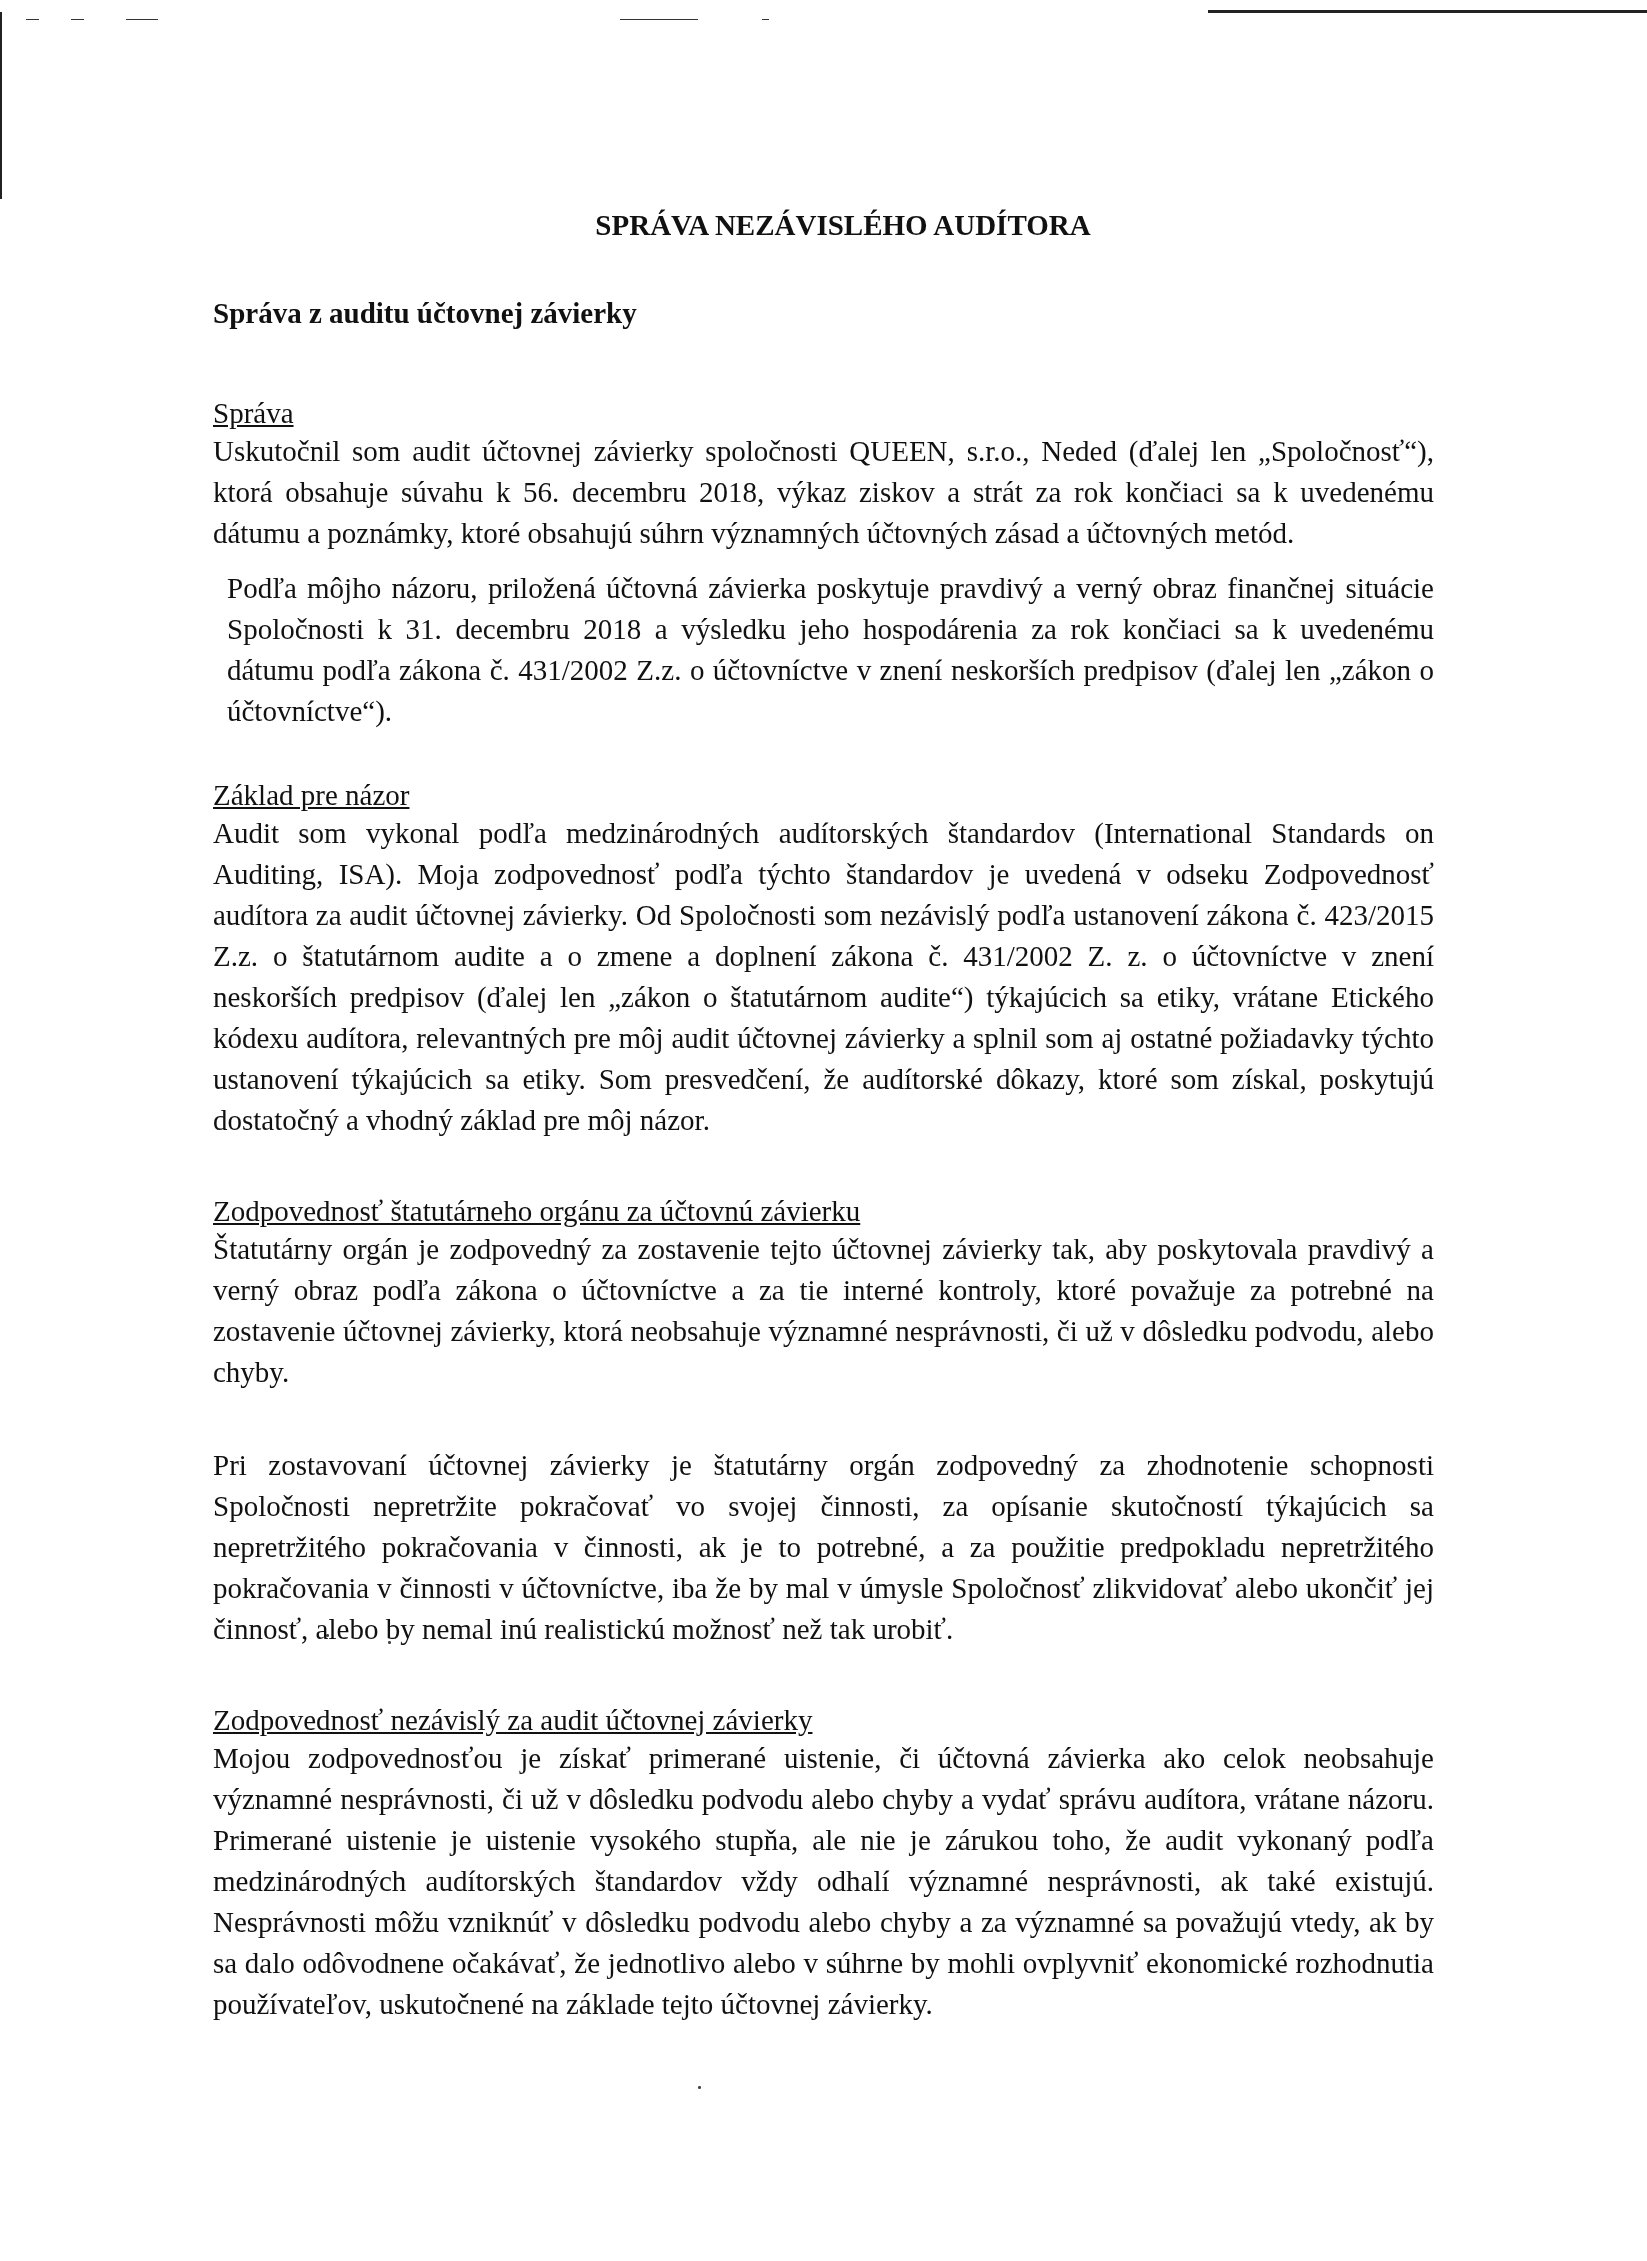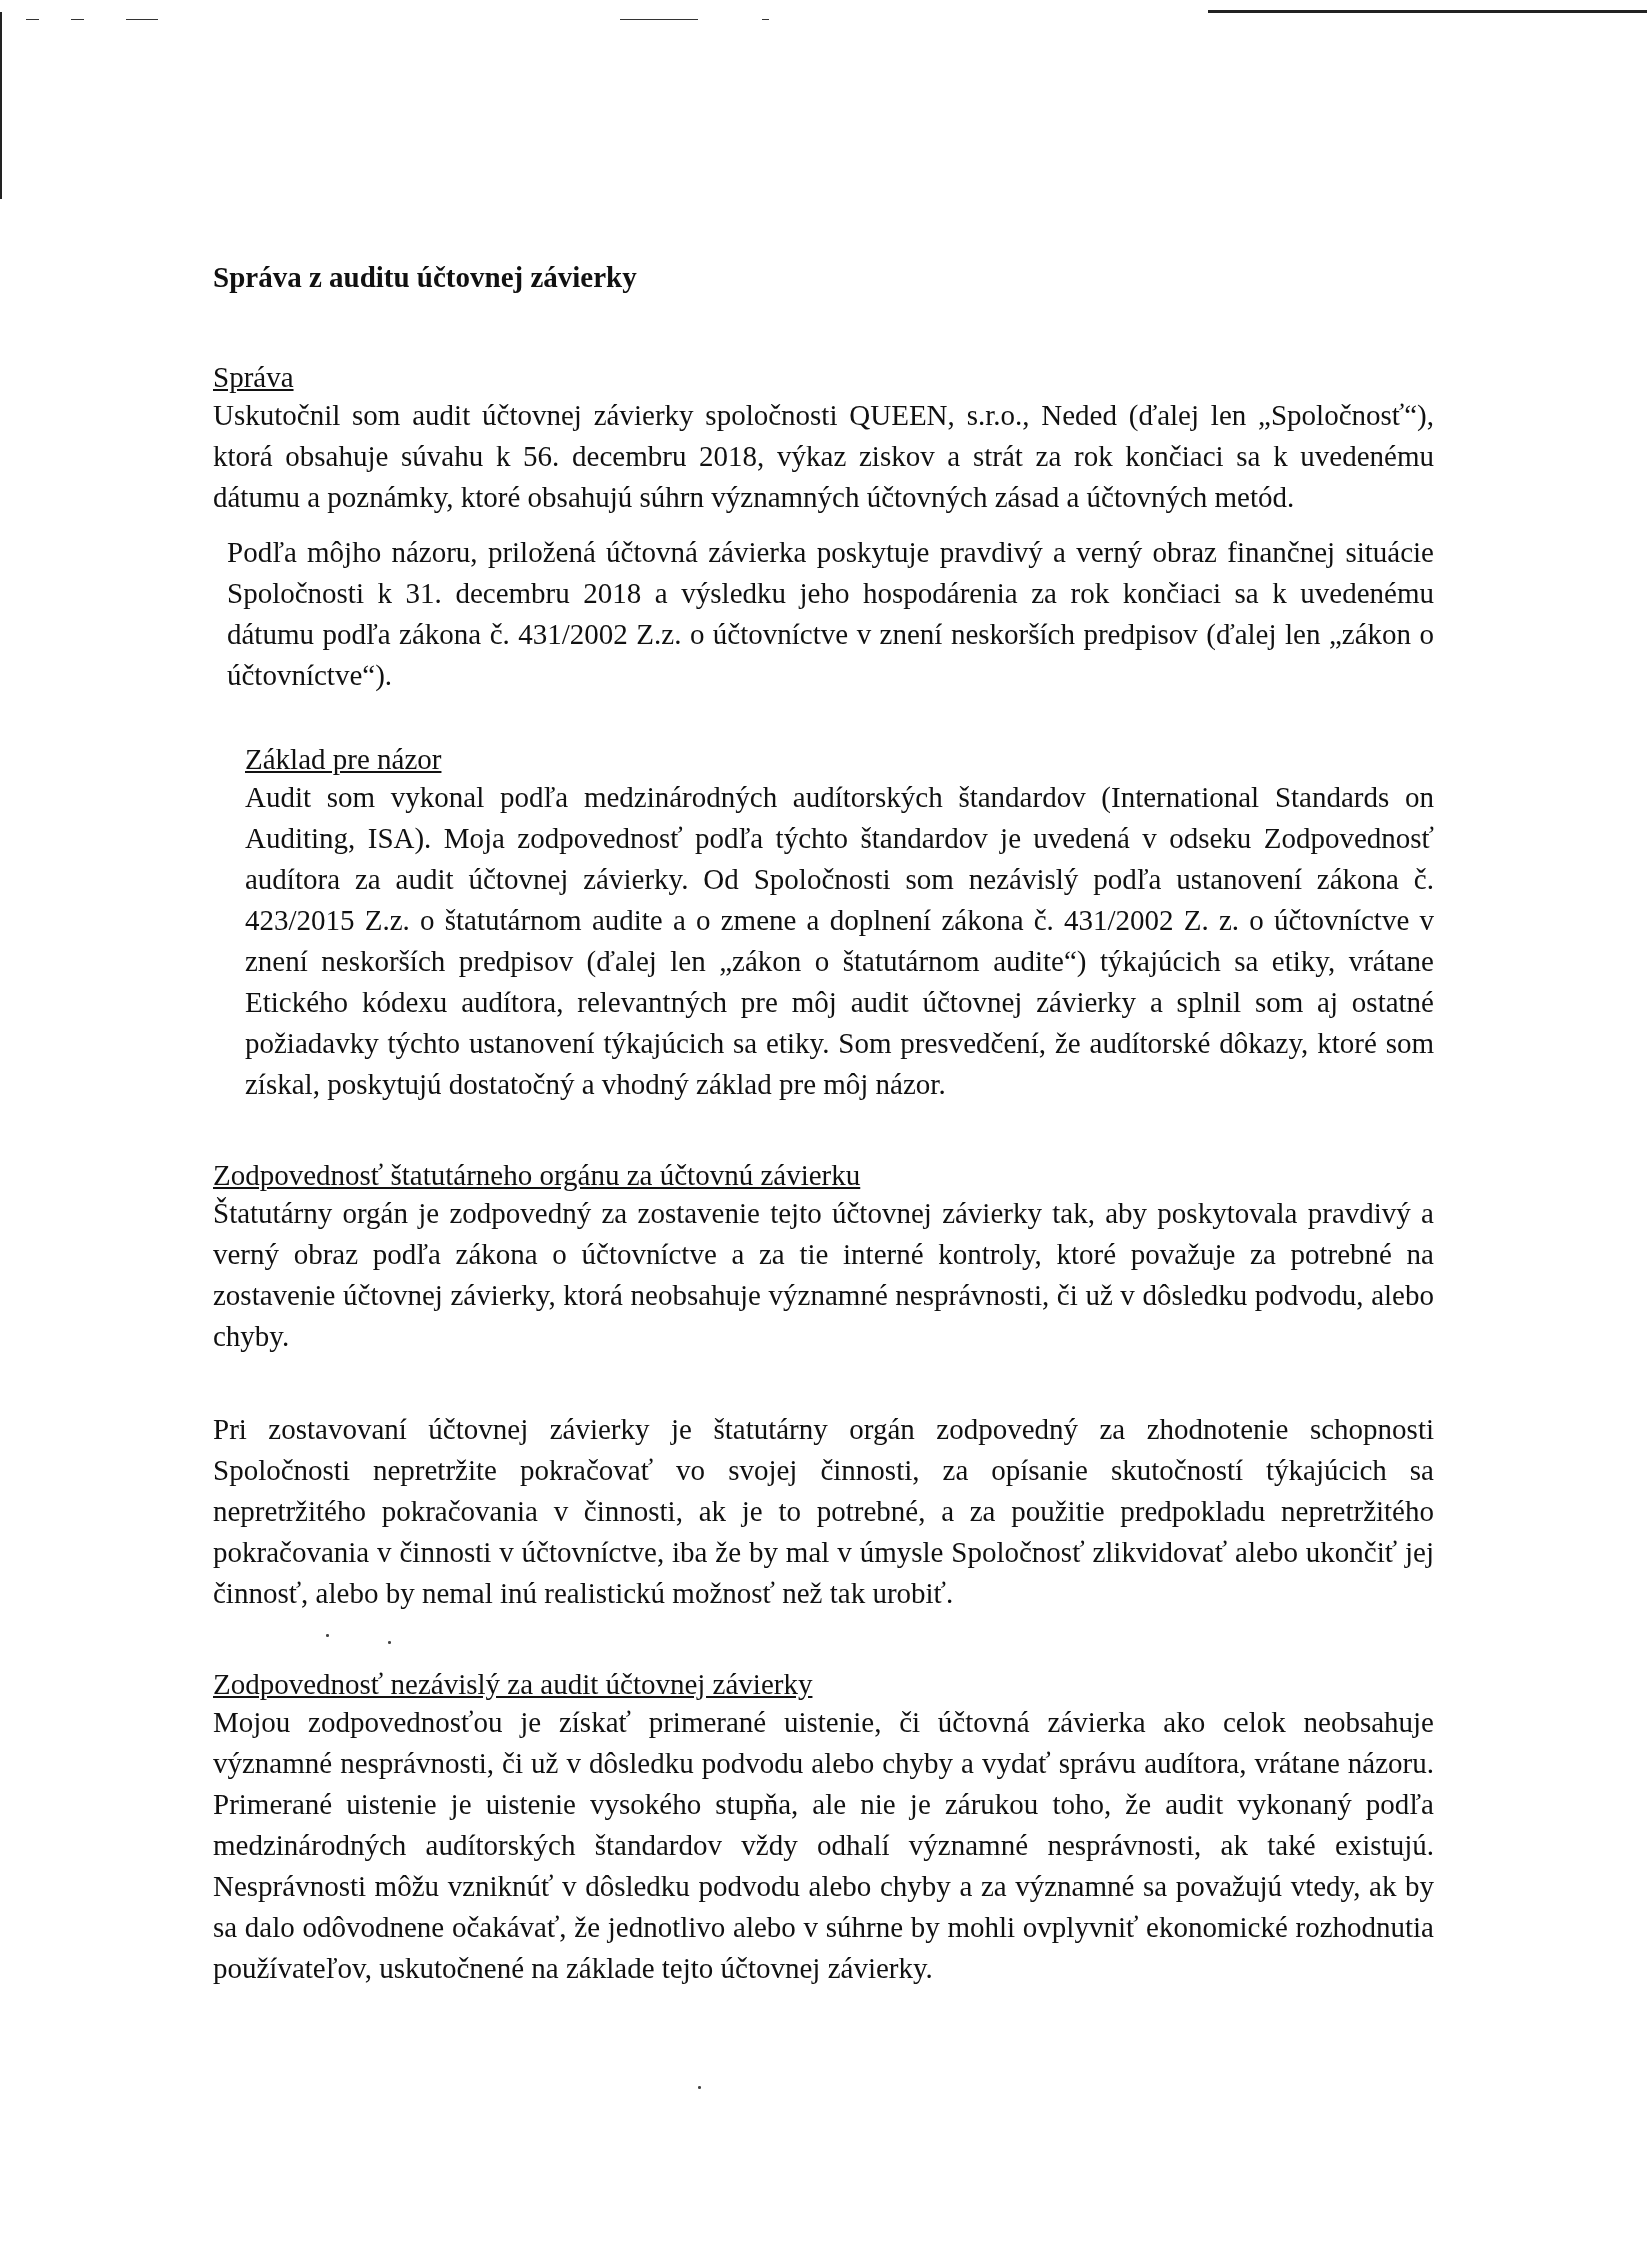--- a/index.html
+++ b/index.html
@@ -8,36 +8,37 @@
   .scan-line-left { position: absolute; left: 0; top: 11.6px; width: 1.9px; height: 187px; background: #222; }
   .scan-line-top { position: absolute; left: 1208px; top: 10.3px; width: 439px; height: 2.6px; background: #222; }
   .scan-dash { position: absolute; top: 19px; height: 1.3px; background: #333; }
   .page { position: absolute; left: 213px; top: 207px; width: 1221px; }
   .title { text-align: center; font-weight: bold; font-size: 29px; line-height: 36px; margin: 0; padding-left: 39px; }
   .subtitle { text-align: center; font-size: 29px; line-height: 36px; margin: 0 0 0 52px; }
   .section-title { font-weight: bold; font-size: 29px; line-height: 36px; margin: 52px 0 64px 0; }
   .heading { font-size: 29px; line-height: 36px; text-decoration: underline; margin: 0; }
   p { font-size: 29px; line-height: 41px; margin: 0; text-align: justify; }
   .gap-s { margin-top: 14px; margin-left: 14px; }
-  .gap-m { margin-top: 45px; margin-left: 32px; }
+  .gap-m { margin-top: 45px; }
   .gap-l { margin-top: 52px; }
   .speck { position: absolute; background: #444; width: 2.6px; height: 2.6px; border-radius: 50%; }
 </style>
 </head>
 <body>
 
 <div class="scan-line-left"></div>
 <div class="scan-line-top"></div>
 <div class="scan-dash" style="left:26px;width:13px;"></div>
 <div class="scan-dash" style="left:71px;width:13px;"></div>
 <div class="scan-dash" style="left:126px;width:32px;"></div>
 <div class="scan-dash" style="left:620px;width:78px;"></div>
 <div class="scan-dash" style="left:762px;width:6.5px;"></div>
 
 <div class="page">
+  <h1 class="title">SPRÁVA NEZÁVISLÉHO AUDÍTORA</h1>
 
   <div class="section-title">Správa z auditu účtovnej závierky</div>
 
   <div>
     <div class="heading">Správa</div>
     <p>Uskutočnil som audit účtovnej závierky spoločnosti QUEEN, s.r.o., Neded (ďalej len „Spoločnosť“), ktorá obsahuje súvahu k 56. decembru 2018, výkaz ziskov a strát za rok končiaci sa k uvedenému dátumu a poznámky, ktoré obsahujú súhrn významných účtovných zásad a účtovných metód.</p>
     <p class="gap-s">Podľa môjho názoru, priložená účtovná závierka poskytuje pravdivý a verný obraz finančnej situácie Spoločnosti k 31. decembru 2018 a výsledku jeho hospodárenia za rok končiaci sa k uvedenému dátumu podľa zákona č. 431/2002 Z.z. o účtovníctve v znení neskorších predpisov (ďalej len „zákon o účtovníctve“).</p>
   </div>
 
   <div class="gap-m">

